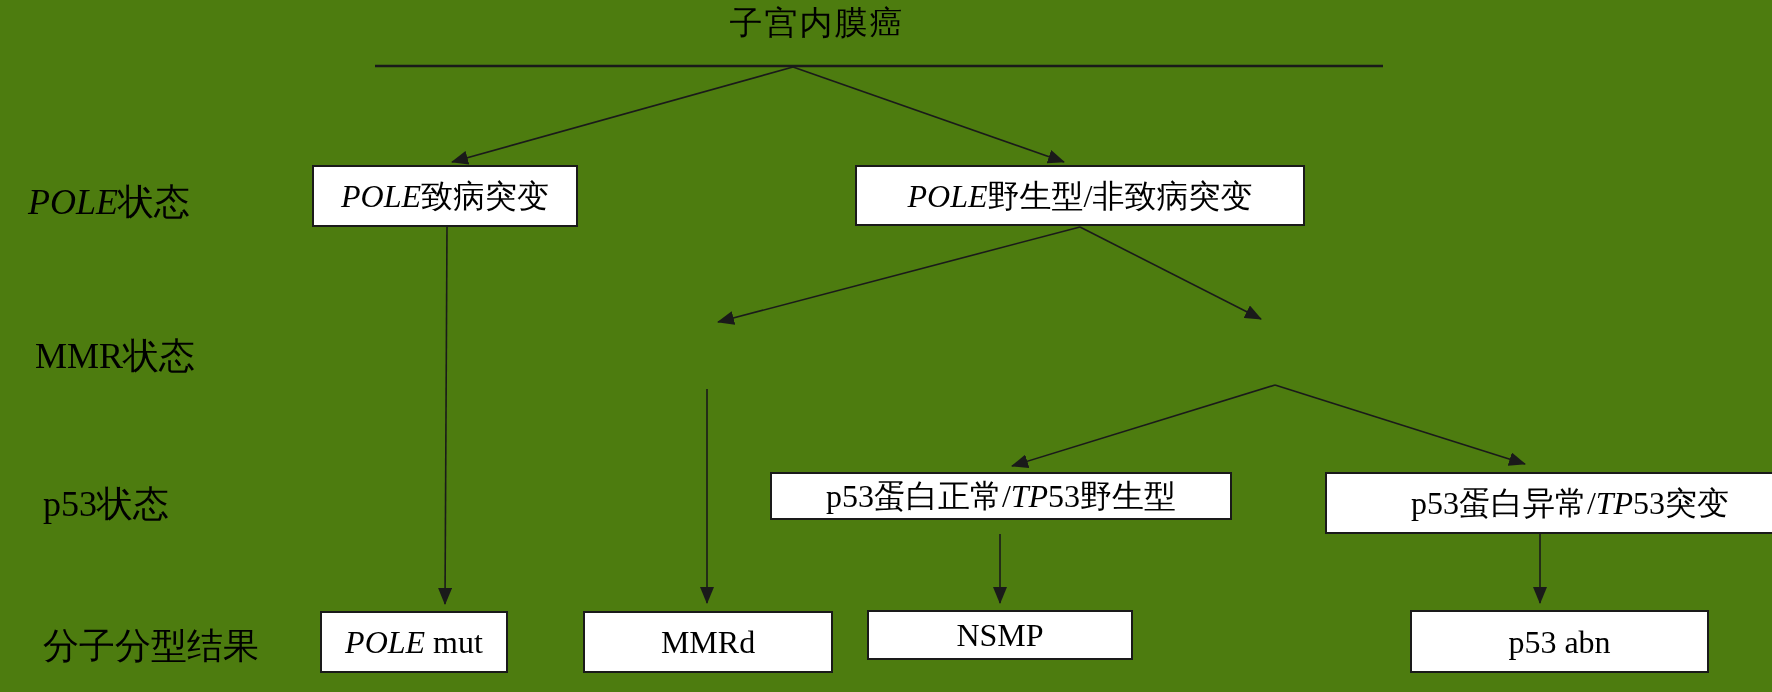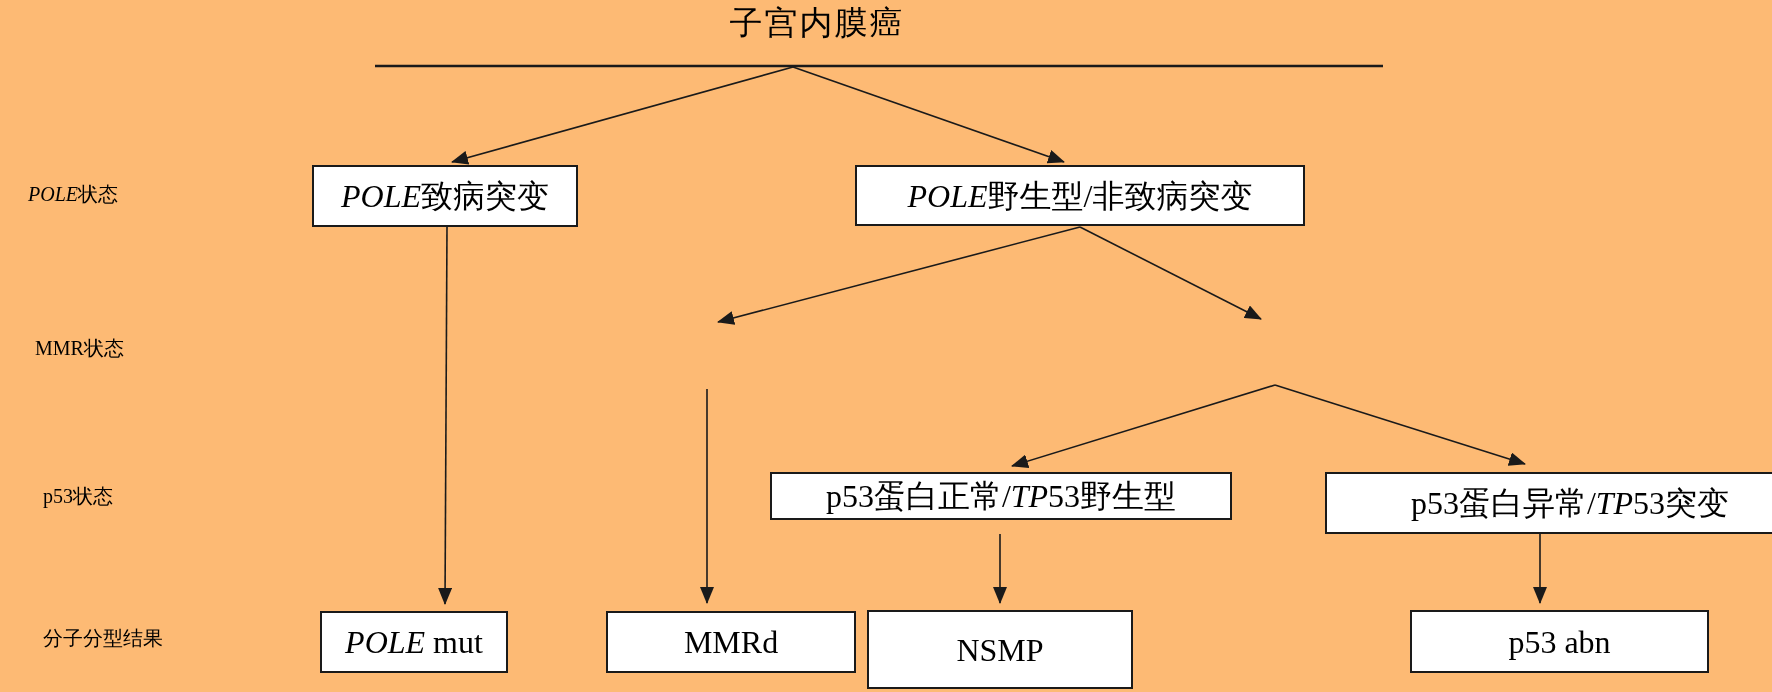--- a/index.html
+++ b/index.html
@@ -4,21 +4,21 @@
 <style>
   html, body {
     margin: 0;
     padding: 0;
     background: #ffffff;
   }
   #canvas {
     position: relative;
     width: 1772px;
     height: 692px;
-    background: #fdba74;
+    background: #4d7c0f;
     color: #000000;
     font-family: "Liberation Serif", "DejaVu Serif", serif;
     overflow: hidden;
   }
   .edges {
     position: absolute;
     left: 0;
     top: 0;
   }
   .title {
@@ -26,21 +26,21 @@
     left: 728px;
     top: 5px;
     width: 178px;
     text-align: center;
     font-size: 33px;
     letter-spacing: 2px;
     line-height: 1.1;
   }
   .rowlabel {
     position: absolute;
-    font-size: 20px;
+    font-size: 36px;
     line-height: 1;
     white-space: nowrap;
   }
   .node {
     position: absolute;
     box-sizing: border-box;
     border: 2px solid #1a1a1a;
     background: #ffffff;
     display: flex;
     align-items: center;
@@ -56,22 +56,22 @@
     font-style: italic;
   }
   
   #node-a { left: 312px;  top: 165px; width: 266px; height: 62px; }
   #node-b { left: 855px;  top: 165px; width: 450px; height: 61px; }
   #node-c { left: 565px;  top: 328px; width: 280px; height: 61px; }
   #node-d { left: 1150px; top: 324px; width: 253px; height: 61px; }
   #node-e { left: 770px;  top: 472px; width: 462px; height: 48px; }
   #node-f { left: 1325px; top: 472px; width: 490px; height: 62px; }
   #node-g { left: 320px;  top: 611px; width: 188px; height: 62px; }
-  #node-h { left: 606px;  top: 611px; width: 250px; height: 62px; justify-content: center; }
-  #node-i { left: 867px;  top: 610px; width: 266px; height: 79px; }
+  #node-h { left: 583px;  top: 611px; width: 250px; height: 62px; justify-content: center; }
+  #node-i { left: 867px;  top: 610px; width: 266px; height: 50px; }
   #node-j { left: 1410px; top: 610px; width: 299px; height: 63px; }
   #label-1 { left: 28px; top: 184px; }
   #label-2 { left: 35px; top: 338px; }
   #label-3 { left: 43px; top: 486px; }
   #label-4 { left: 43px; top: 628px; }
 </style>
 </head>
 <body>
 
 <div id="canvas">

